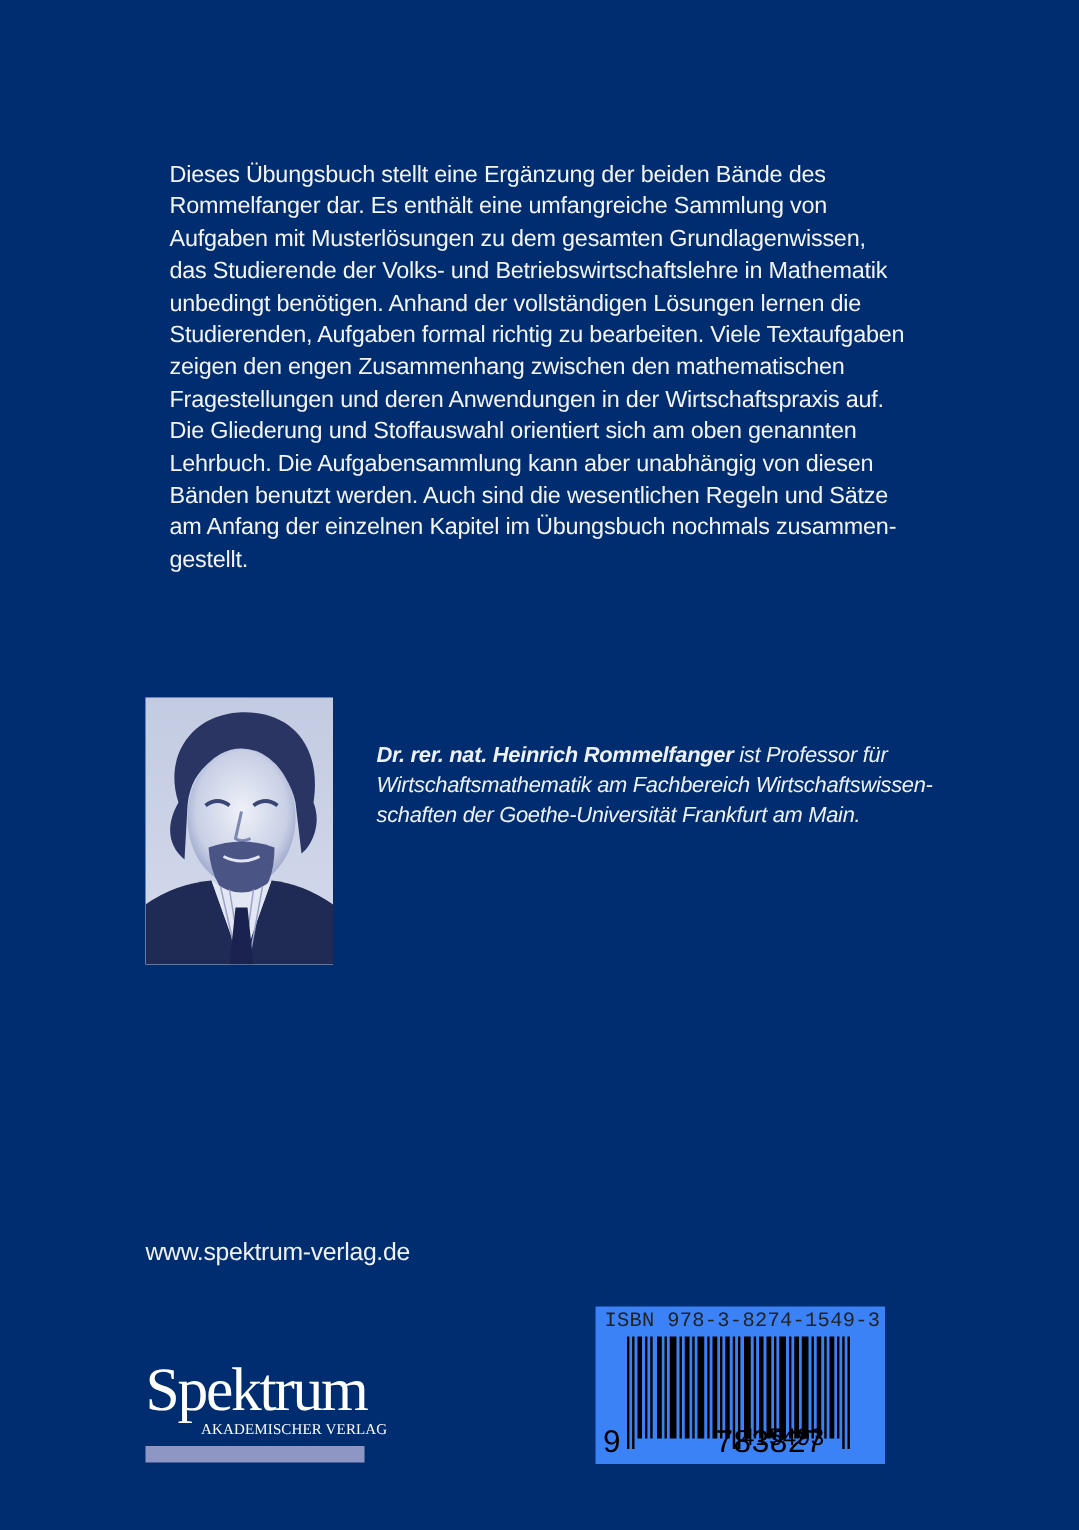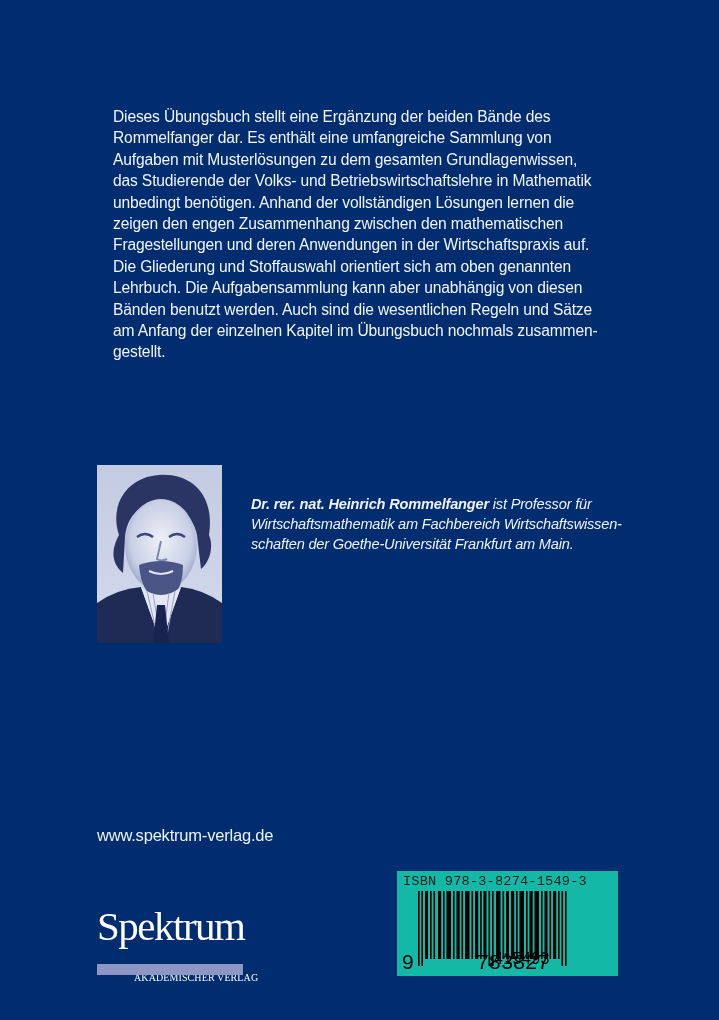--- a/index.html
+++ b/index.html
@@ -88,37 +88,36 @@
     }
     .logo-sub {
       position: absolute;
       left: 37px;
       top: 36px;
       font-family: "Liberation Serif", serif;
       font-size: 10px;
       letter-spacing: 0.1px;
       color: #ffffff;
       white-space: nowrap;
-      margin-top: 24px;
     }
     .logo-bar {
       position: absolute;
       left: 0;
       top: 52px;
       width: 146px;
       height: 11px;
       background: #8e97c4;
     }
     .barcode-box {
       position: absolute;
       left: 397px;
       top: 871px;
-      width: 221px;
+      width: 193px;
       height: 105px;
-      background: #14b8a6;
+      background: #3b82f6;
       color: #000;
     }
     .isbn-text {
       position: absolute;
       left: 6px;
       top: 3px;
       font-family: "Liberation Mono", "DejaVu Sans Mono", monospace;
       font-size: 13.6px;
       letter-spacing: 0.2px;
       color: #222;
@@ -159,20 +158,21 @@
   </style>
 </head>
 <body>
 
 <div class="blurb">
   <span>Dieses Übungsbuch stellt eine Ergänzung der beiden Bände des</span>
   <span>Rommelfanger dar. Es enthält eine umfangreiche Sammlung von</span>
   <span>Aufgaben mit Musterlösungen zu dem gesamten Grundlagenwissen,</span>
   <span>das Studierende der Volks- und Betriebswirtschaftslehre in Mathematik</span>
   <span>unbedingt benötigen. Anhand der vollständigen Lösungen lernen die</span>
+  <span>Studierenden, Aufgaben formal richtig zu bearbeiten. Viele Textaufgaben</span>
   <span>zeigen den engen Zusammenhang zwischen den mathematischen</span>
   <span>Fragestellungen und deren Anwendungen in der Wirtschaftspraxis auf.</span>
   <span>Die Gliederung und Stoffauswahl orientiert sich am oben genannten</span>
   <span>Lehrbuch. Die Aufgabensammlung kann aber unabhängig von diesen</span>
   <span>Bänden benutzt werden. Auch sind die wesentlichen Regeln und Sätze</span>
   <span>am Anfang der einzelnen Kapitel im Übungsbuch nochmals zusammen-</span>
   <span>gestellt.</span>
 </div>
 
 <div class="author-photo" title="Portrait photo of Heinrich Rommelfanger">

